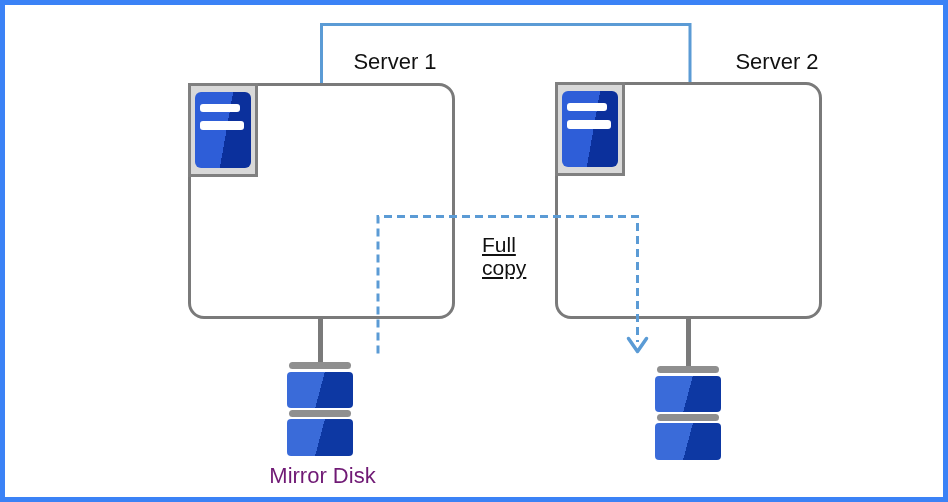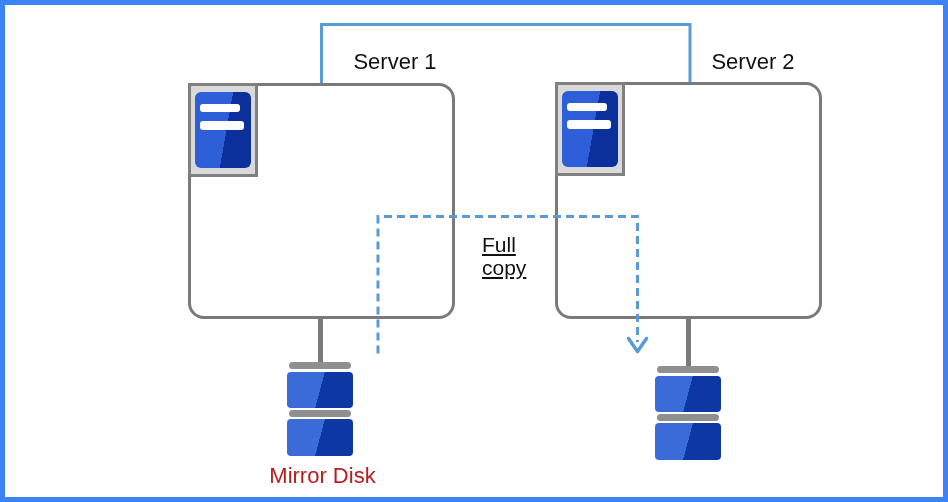--- a/index.html
+++ b/index.html
@@ -81,21 +81,21 @@
     border-radius:4px;
     background:linear-gradient(105deg,#3a6bd9 50%,#0d38a3 50%);
   }
   .disk .platter.p1{top:10px;}
   .disk .platter.p2{top:57px;height:37px;}
 
   .disk-label{
     position:absolute;
     left:245px;top:458px;width:145px;
     text-align:center;
-    font-size:22px;color:#b91c1c;z-index:4;
+    font-size:22px;color:#701a75;z-index:4;
     white-space:nowrap;
   }
   .flow-label{
     position:absolute;
     left:477px;top:228px;
     font-size:21px;line-height:23px;color:#111111;
     white-space:pre-line;
     z-index:7;
     text-decoration:underline;
   }
@@ -106,21 +106,21 @@
 <div class="canvas">
 
   <svg class="layer under">
     <polyline points="316.5,79 316.5,19.5 685,19.5 685,78.5" fill="none" stroke="#5B9BD5" stroke-width="3"></polyline>
   </svg>
 
   <div class="server-box box1"></div>
   <div class="server-box box2"></div>
 
   <div class="node-label" style="left:310px;top:44px;">Server 1</div>
-  <div class="node-label" style="left:668px;top:44px;">Server 2</div>
+  <div class="node-label" style="left:692px;top:44px;">Server 2</div>
 
   <div class="icon-frame if1">
     <div class="tower">
       <div class="bar b1"></div>
       <div class="bar b2"></div>
     </div>
   </div>
   <div class="icon-frame if2">
     <div class="tower">
       <div class="bar b1"></div>

